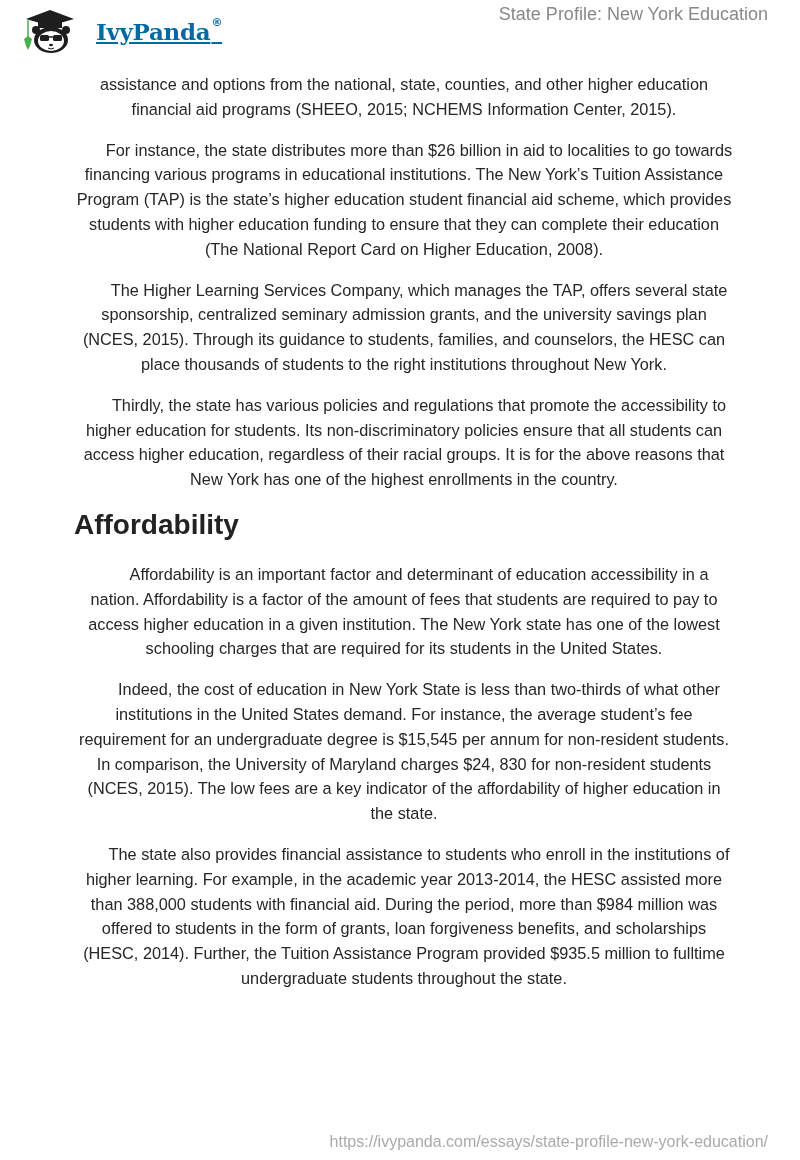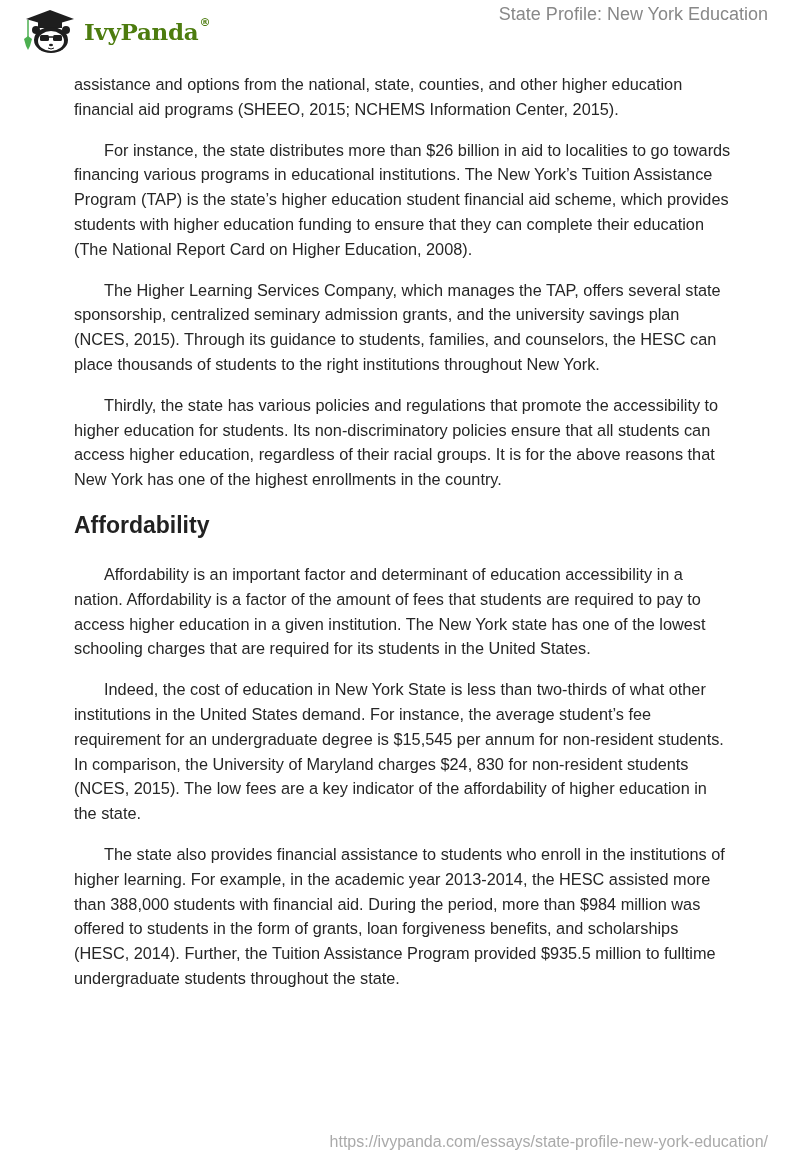--- a/index.html
+++ b/index.html
@@ -31,23 +31,24 @@
     height: 46px;
   }
   .logo svg {
     width: 58px;
     height: 46px;
   }
   .logo-text {
     font-family: "DejaVu Serif", serif;
     font-weight: bold;
     font-size: 23px;
-    color: #4d7c0f;
-    margin-left: 8px;
+    color: #0369a1;
+    margin-left: 20px;
     letter-spacing: -0.3px;
+    text-decoration: underline;
   }
   .logo-reg {
     font-family: "DejaVu Sans", sans-serif;
     font-size: 11px;
     vertical-align: top;
     position: relative;
     top: -2px;
     margin-left: 1px;
   }
   .doc-title {
@@ -62,26 +63,27 @@
     left: 74px;
     top: 72px;
     width: 660px;
   }
   .para {
     font-size: 16.3px;
     line-height: 24.8px;
     margin: 0 0 16px 0;
     color: #262626;
     text-indent: 30px;
+    text-align: center;
   }
   .para.noindent {
     text-indent: 0;
   }
   .section-heading {
-    font-size: 23px;
+    font-size: 28px;
     font-weight: bold;
     color: #222222;
     margin: 8px 0 20px 0;
     line-height: 34px;
   }
   .footer-url {
     position: absolute;
     right: 32px;
     top: 1133px;
     font-size: 16px;

